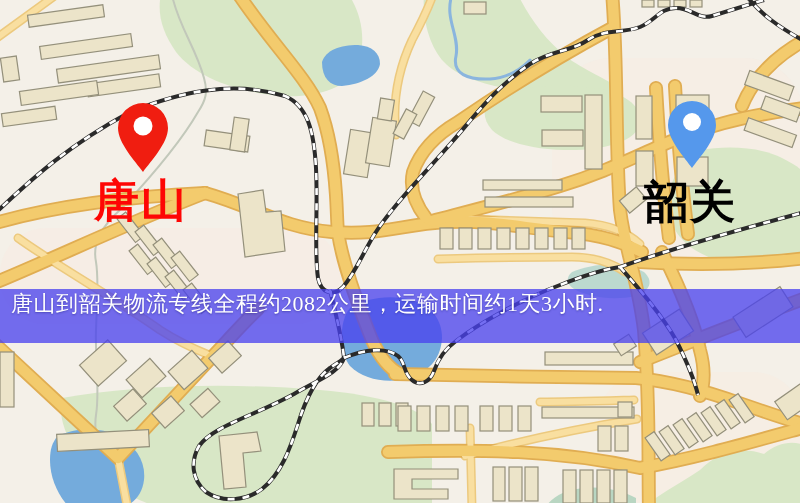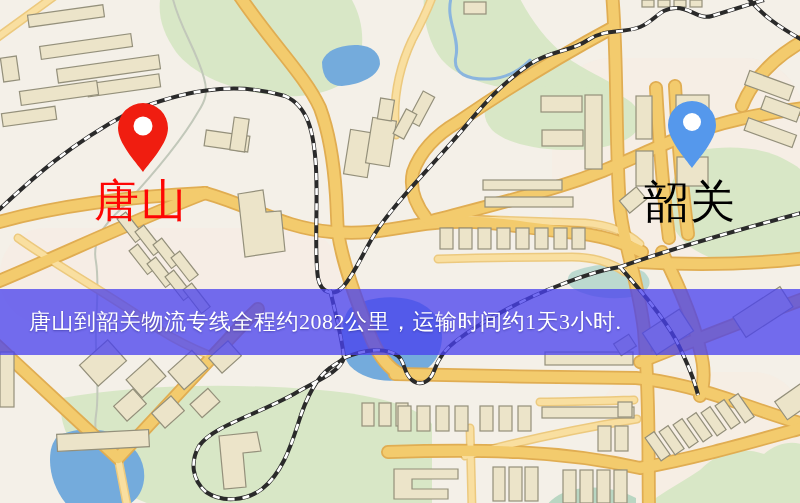--- a/index.html
+++ b/index.html
@@ -16,27 +16,27 @@
   .rail-dash{stroke:#ffffff;stroke-width:2.6;fill:none;stroke-dasharray:7 8;}
   .bld{fill:#ece4c9;stroke:#94907b;stroke-width:1.2;}
   .grn{fill:#d8e7c6;}
   .wtr{fill:#74abdc;}
   .stream{fill:none;stroke:#c2c8ba;stroke-width:2;}
   .bstream{fill:none;stroke:#8ab5de;stroke-width:3;stroke-linecap:round;}
   .pink{fill:#f8ebe1;}
 
   .city-label{position:absolute;transform:translateX(-50%);
       font-family:"Liberation Serif","DejaVu Serif",serif;
-      font-weight:400;font-size:45px;line-height:1;letter-spacing:2px;white-space:nowrap;}
+      font-weight:700;font-size:45px;line-height:1;letter-spacing:2px;white-space:nowrap;}
   .city-label.origin{left:141px;top:179px;color:#fe0604;}
   .city-label.dest{left:690px;top:180px;color:#000000;}
 
-  .banner{position:absolute;left:0;top:289px;width:800px;height:66px;
-      background:rgba(72,64,238,0.76);display:flex;align-items:center;box-sizing:border-box;
-      padding-left:29px;}
+  .banner{position:absolute;left:0;top:289px;width:800px;height:54px;
+      background:rgba(72,64,238,0.76);display:flex;box-sizing:border-box;
+      padding-left:11px;}
   .banner span{color:#ffffff;font-family:"Liberation Serif","DejaVu Serif",serif;
       font-size:22px;letter-spacing:0.5px;text-shadow:0 1px 2px rgba(30,30,120,0.45);white-space:nowrap;}
 </style>
 </head>
 <body>
 
 <div class="stage">
   <svg class="map-svg" viewBox="0 0 800 503" xmlns="http://www.w3.org/2000/svg">
 
     <rect x="0" y="0" width="800" height="503" fill="#f4f0e8"></rect>

